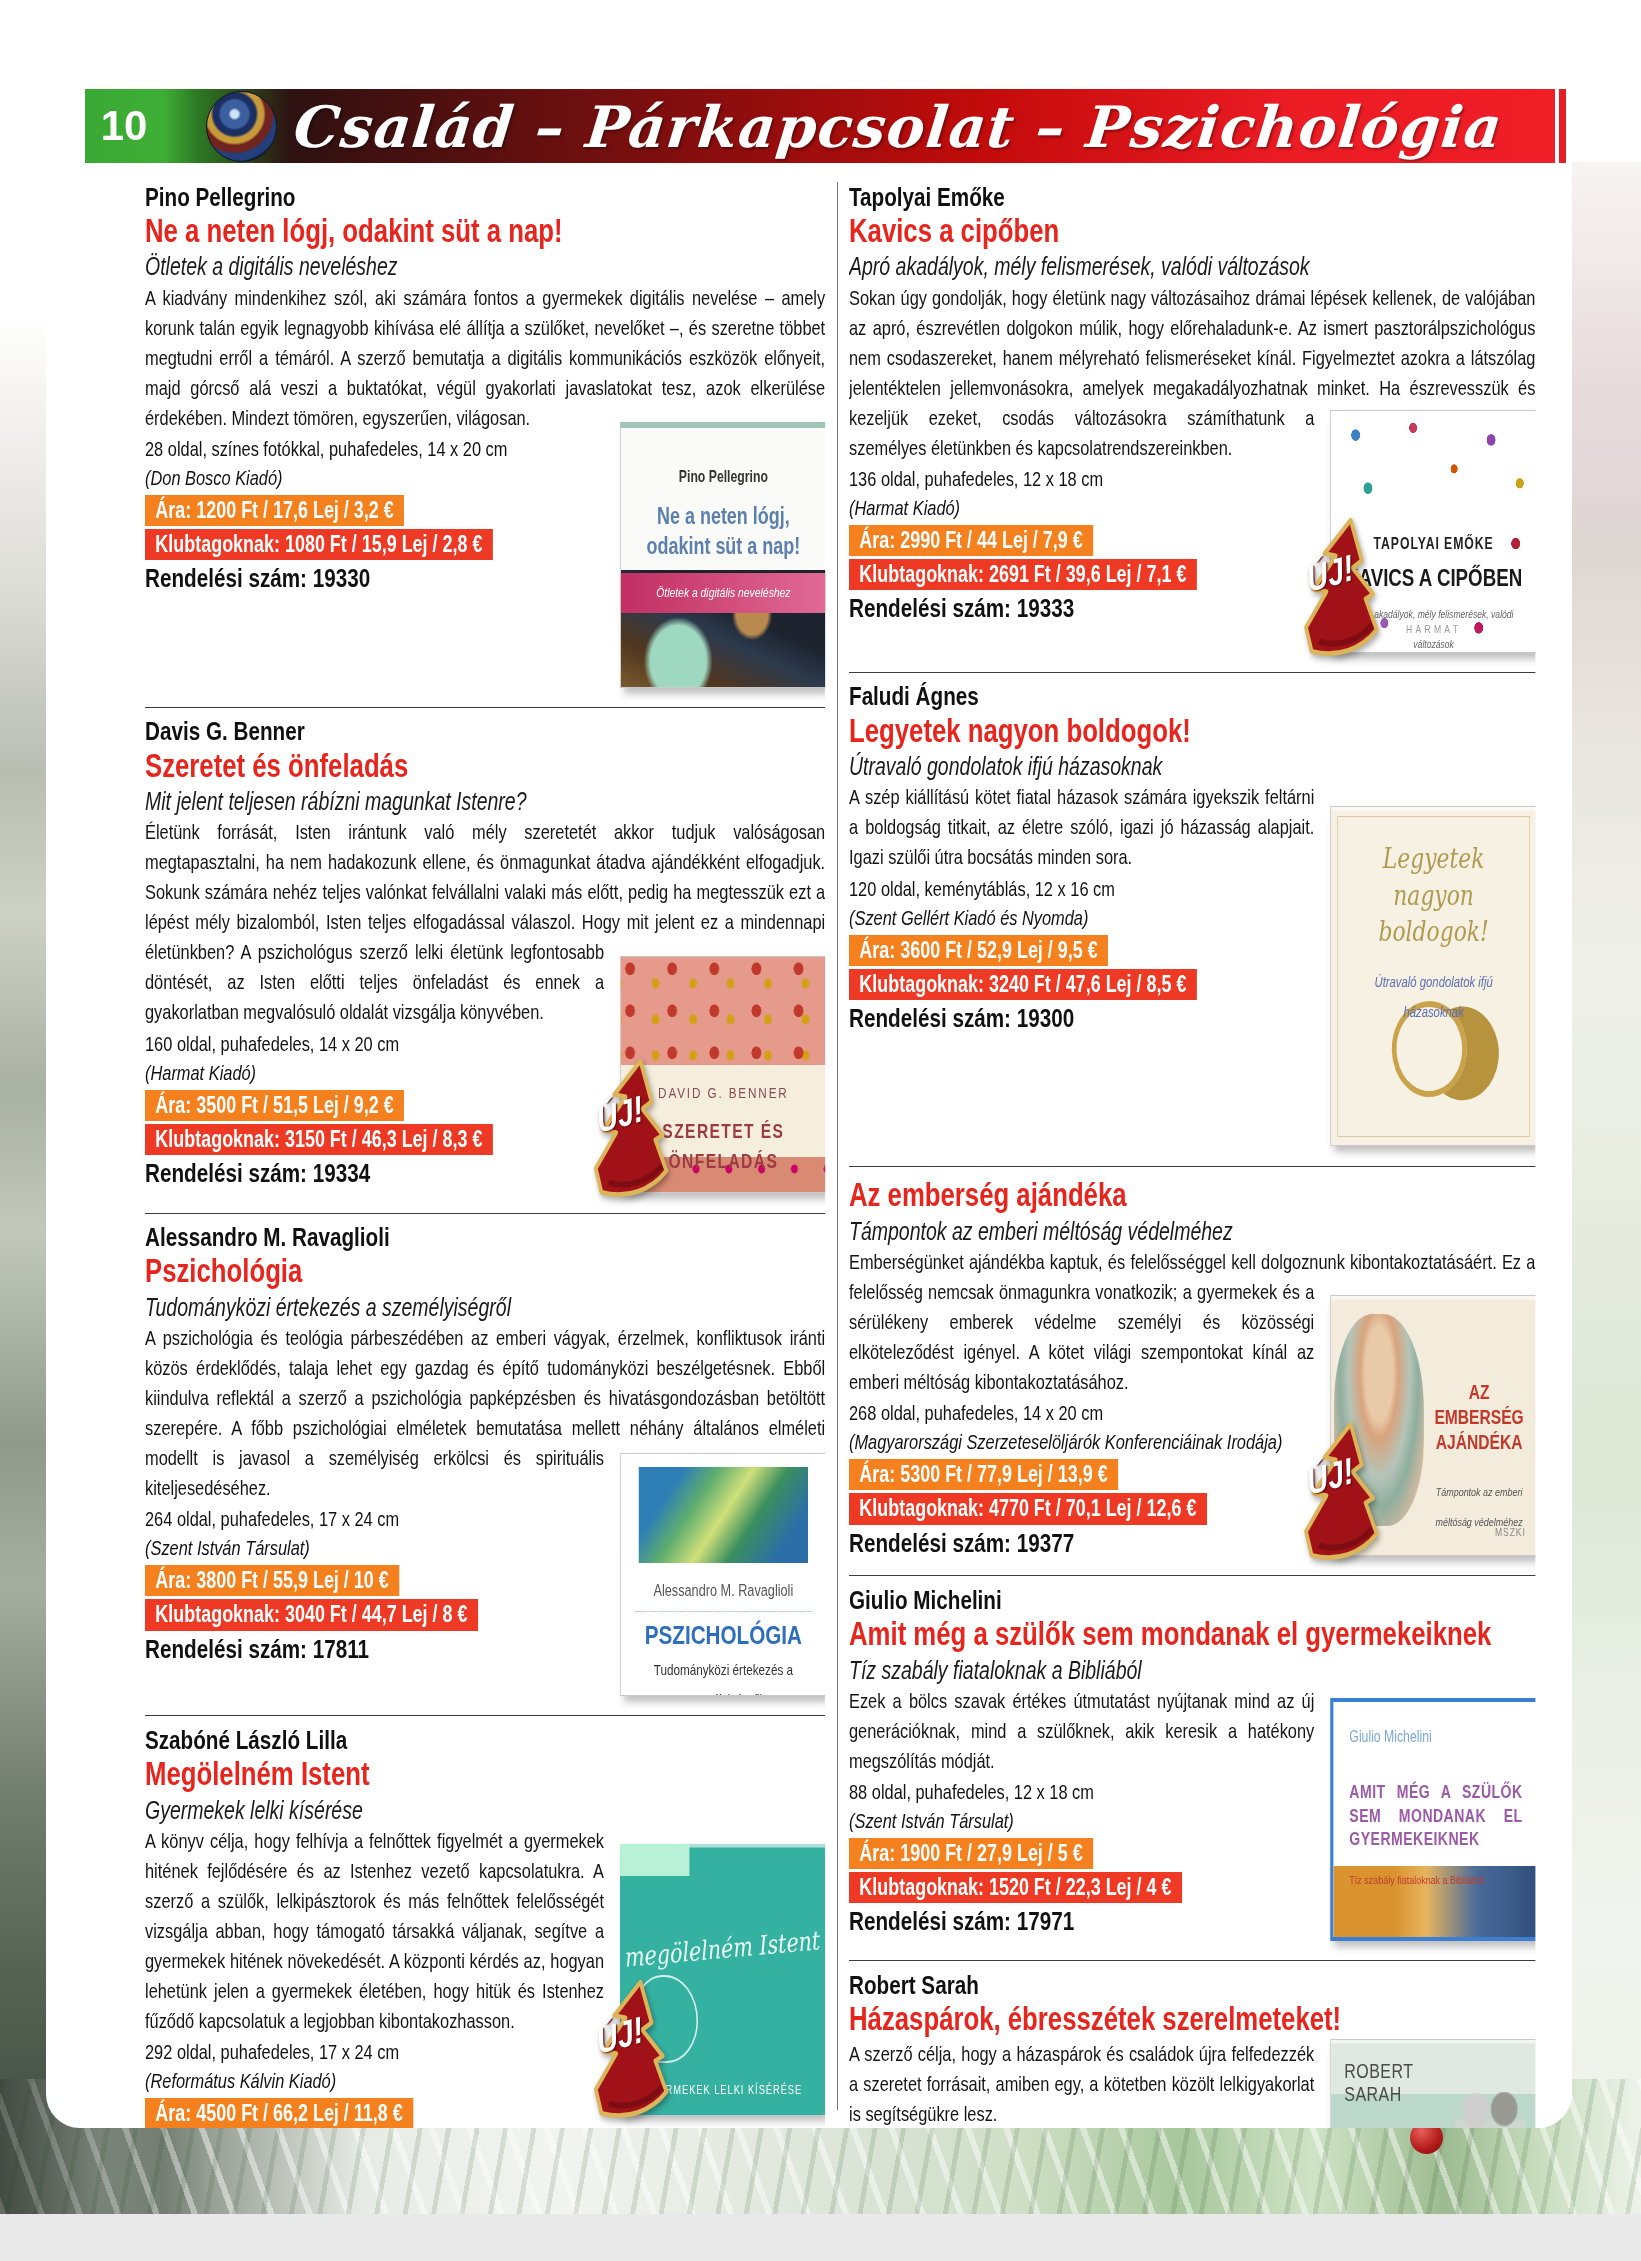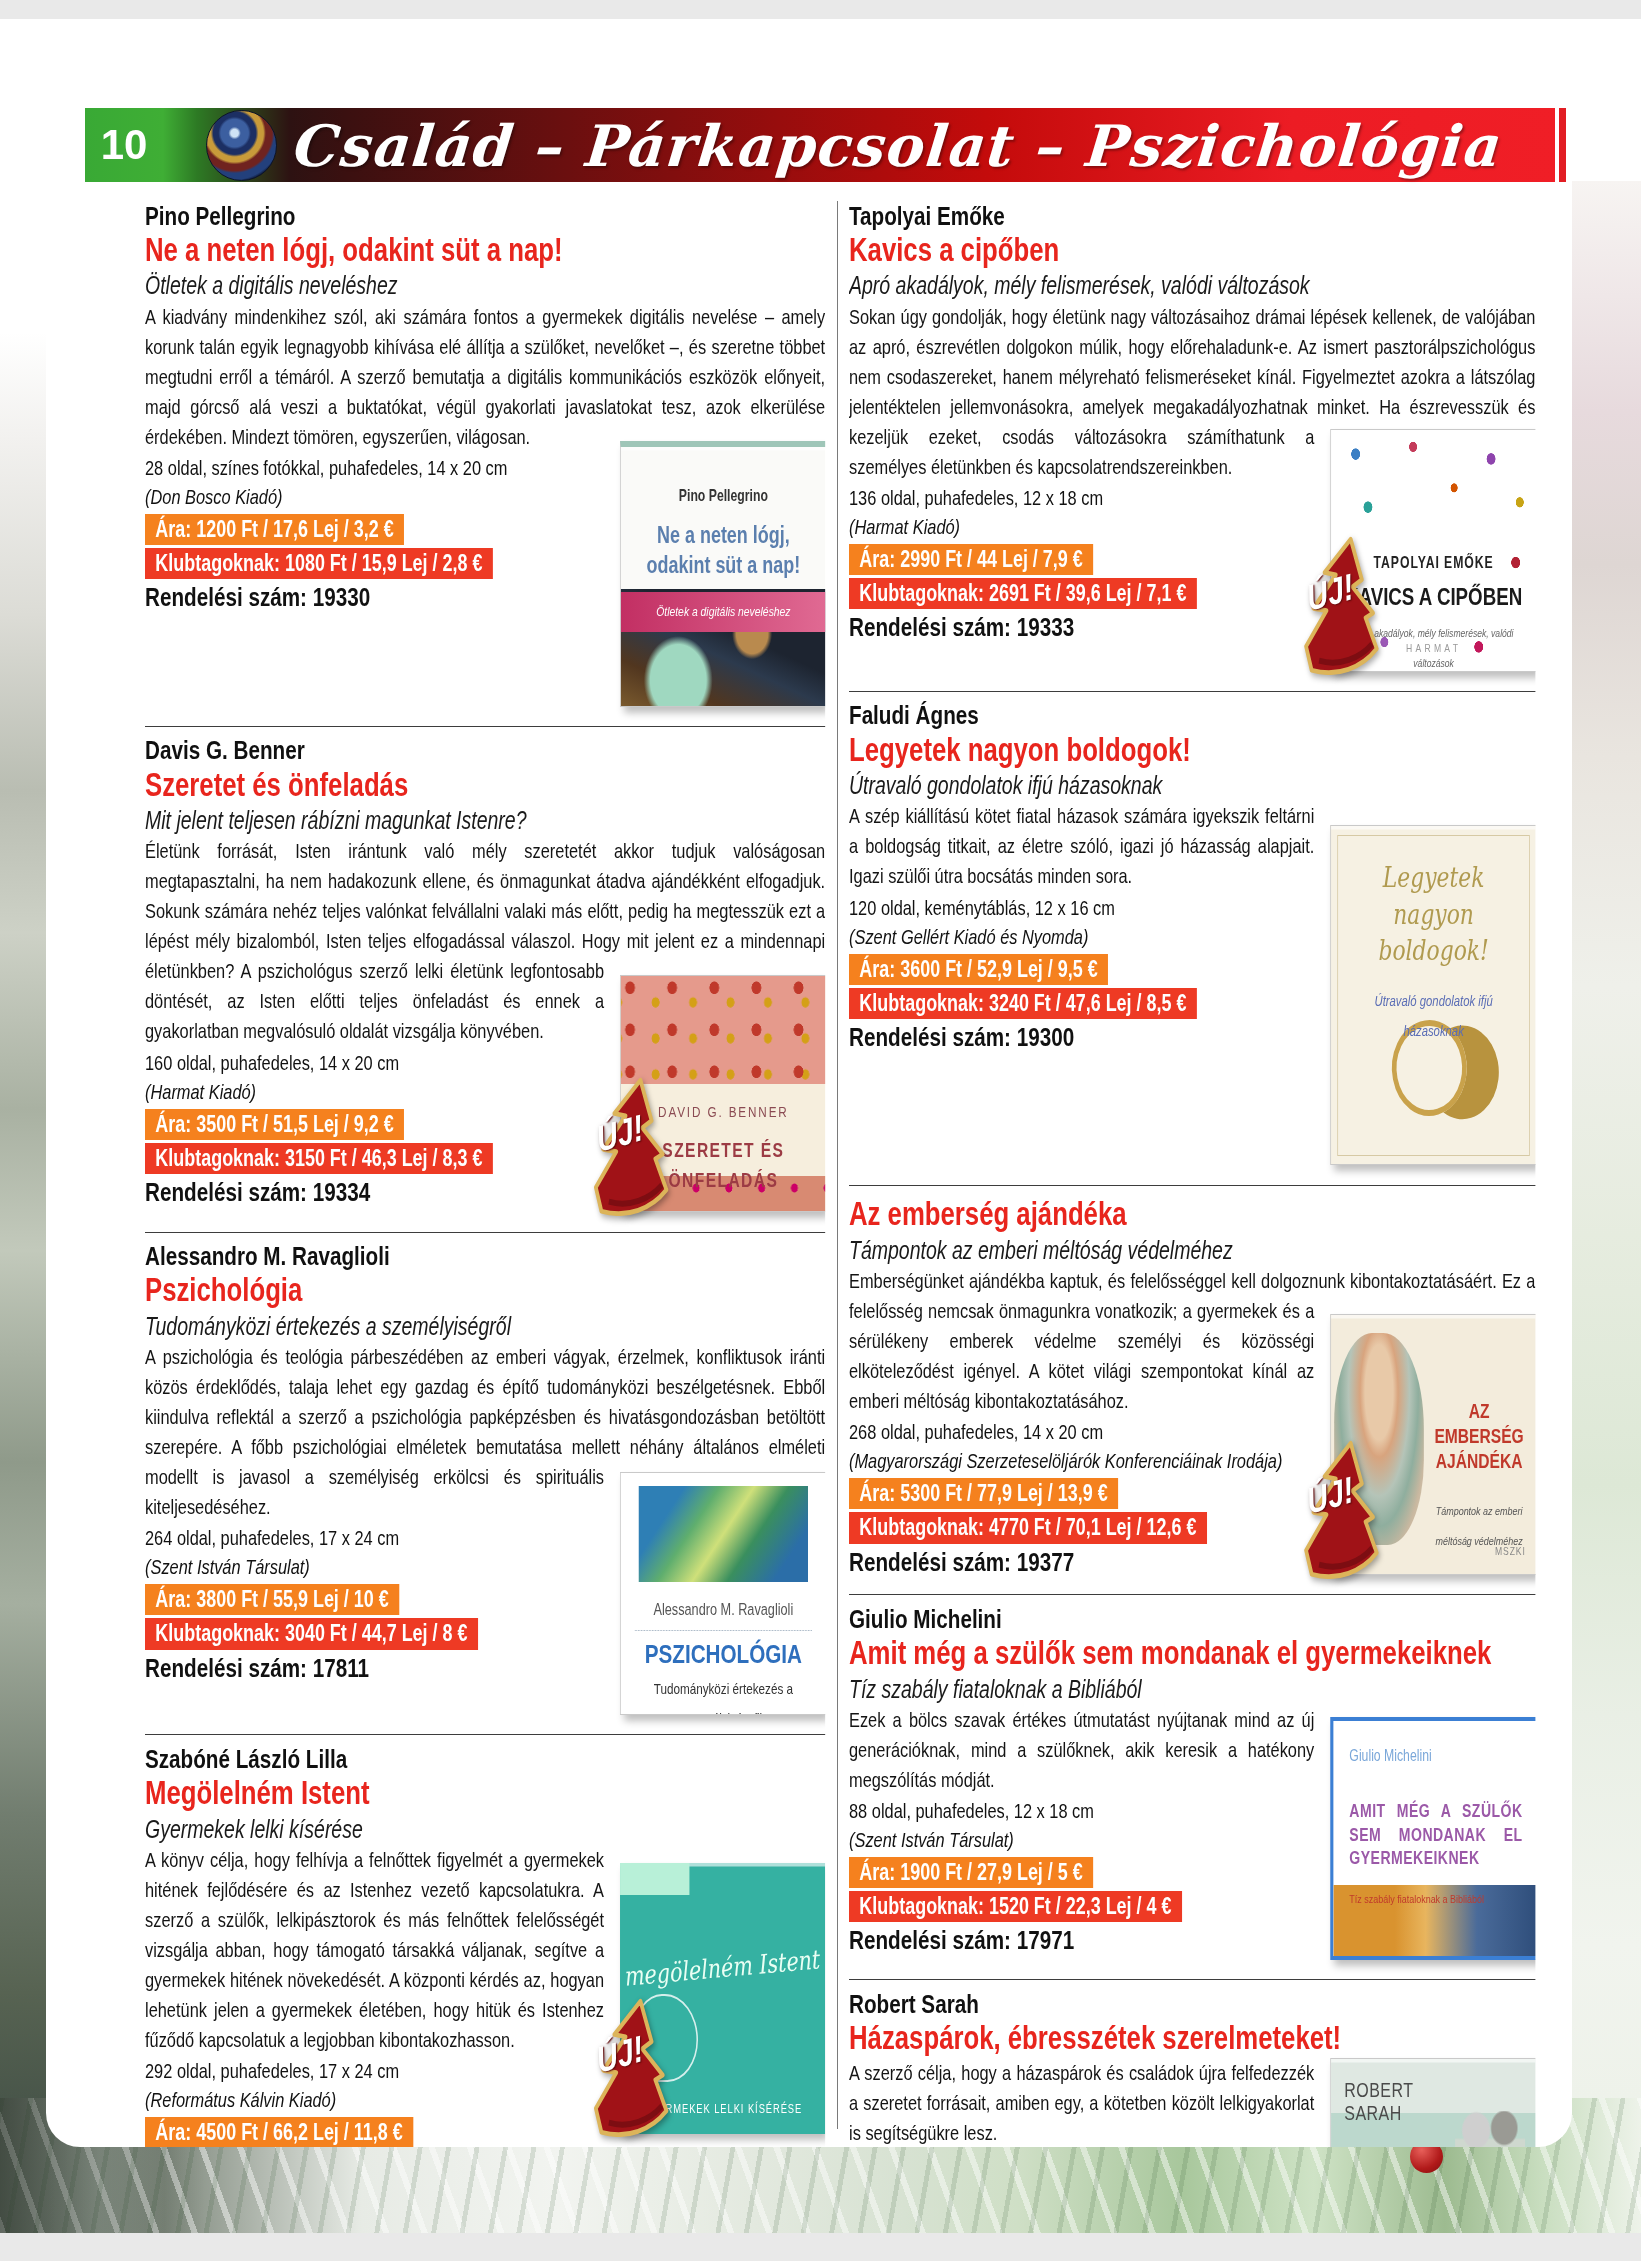--- a/index.html
+++ b/index.html
@@ -1,18 +1,18 @@
 <!DOCTYPE html>
 <html style="font-size:9.6px"><head>
 <meta charset="utf-8">
 <title>Könyvklub katalógus – 10. oldal</title>
 <style>
   html,body{margin:0;padding:0;background:#e9e9e9;}
   .page{position:relative;width:1642px;height:2214px;background:#fff;overflow:hidden;
-        font-family:"Liberation Sans",sans-serif;color:#111;margin-top:19px;}
+        font-family:"Liberation Sans",sans-serif;color:#111;}
 
   
   .strip{position:absolute;z-index:0;}
   .strip-left{left:0;top:313px;bottom:135px;width:47px;
     background:linear-gradient(180deg,#fff 0,#f2f1ef 6%,#dcdcd6 16%,#b9bdb2 26%,#cdd1c6 34%,
       #a9b1a2 44%,#c2c9bb 52%,#8f9a8a 64%,#a5afa0 72%,#717d6f 84%,#576352 94%,#49564a 100%);}
   .strip-right{right:0;top:162px;bottom:135px;width:71px;
     background:linear-gradient(180deg,#f7f4f2 0,#efe7e8 6%,#e7dadd 12%,#ded6d3 20%,#e9e5df 30%,
       #eff0ea 42%,#e6ecdf 55%,#dde8d6 68%,#e9efe5 80%,#f1f4ee 92%,#eef2ea 100%);}
   .strip-bottom{left:0;right:0;bottom:0;height:135px;

